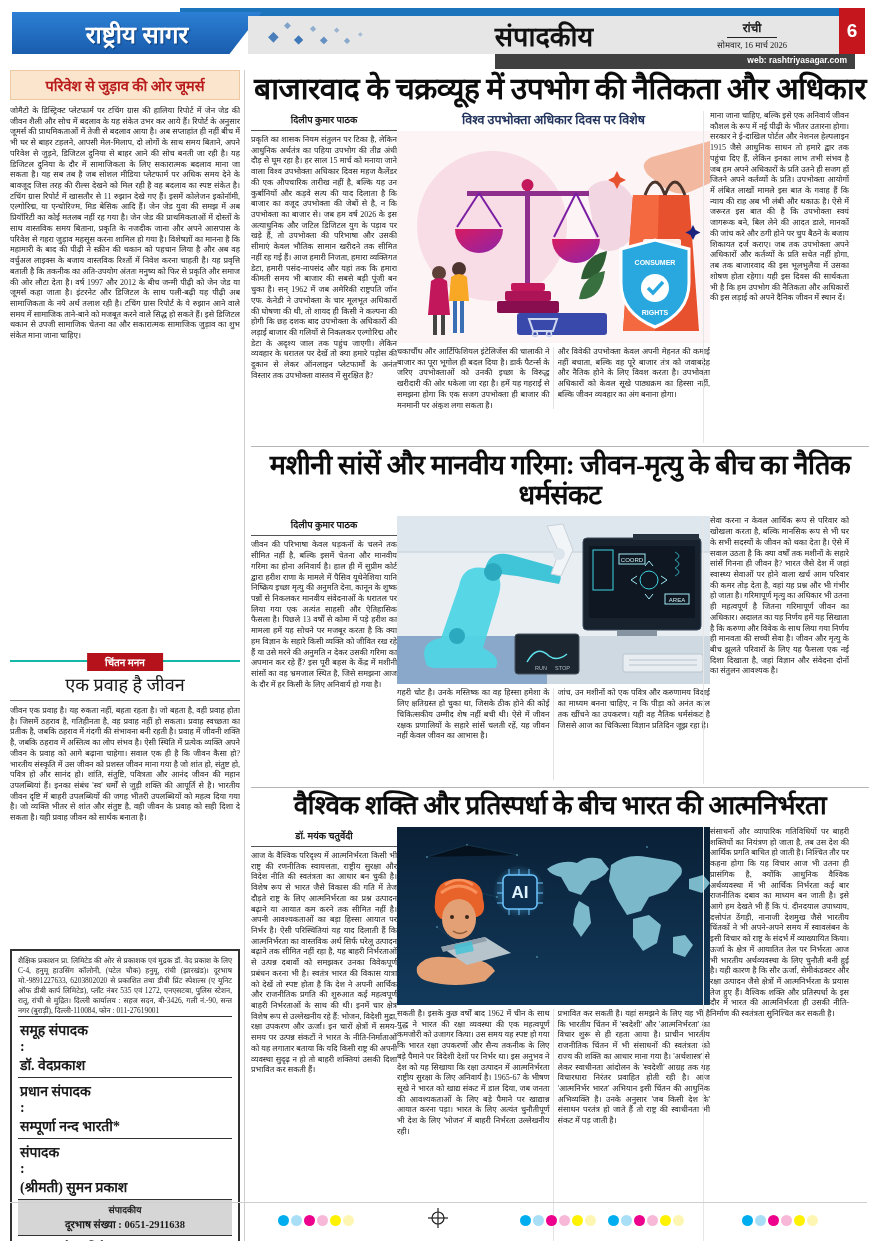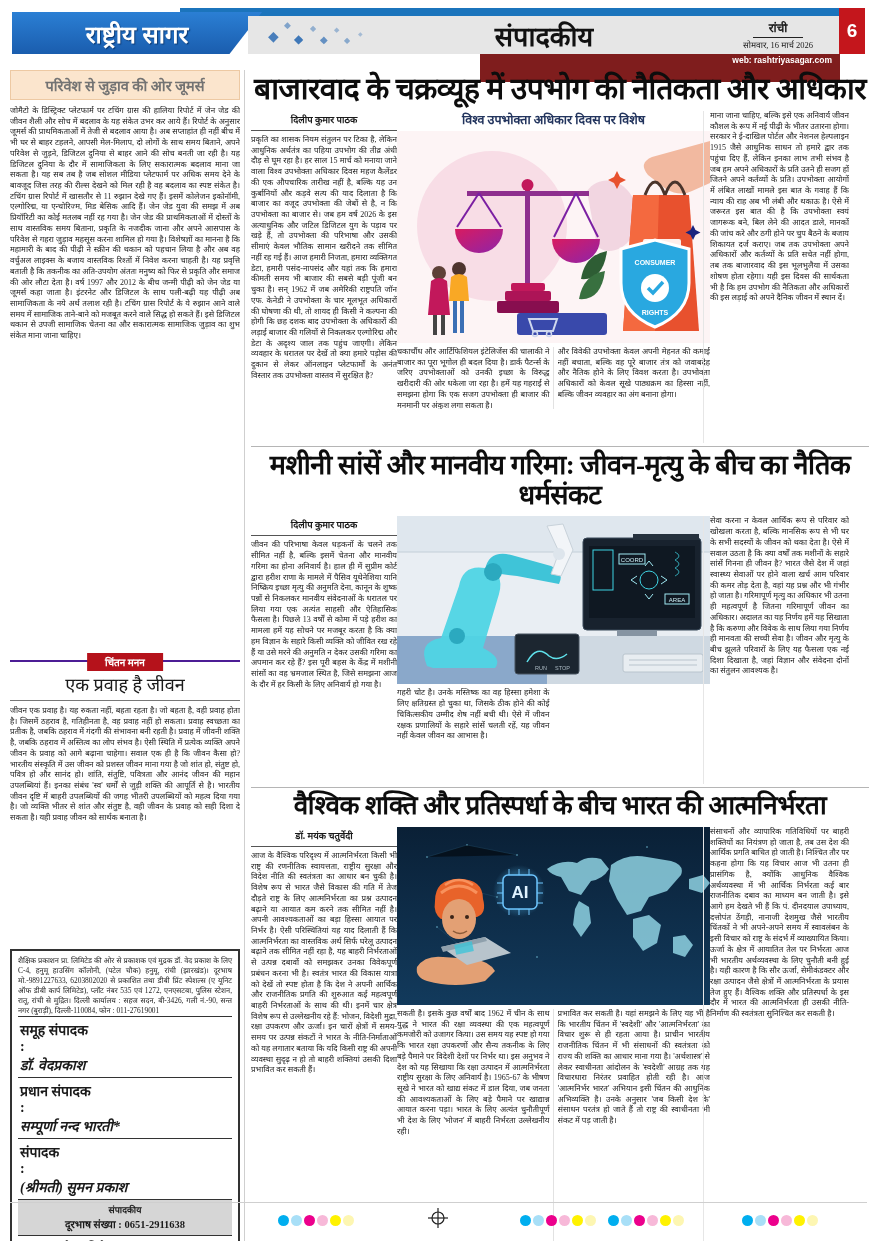--- a/index.html
+++ b/index.html
@@ -13,48 +13,48 @@
               background:linear-gradient(180deg,#2b7fd4,#1a5dae);
               clip-path:polygon(0 0,100% 0,87% 100%,0 100%);
               display:flex; align-items:center; justify-content:center; }
   .masthead span { color:#fff; font-weight:bold; font-size:24px; text-shadow:1px 1px 1px #0b3a75;
                    font-family:"Liberation Sans","DejaVu Sans",sans-serif; }
   .hdr-band { position:absolute; left:248px; top:16px; width:592px; height:38px; background:#e6e6e6; }
   .diamonds { position:absolute; left:20px; top:4px; width:110px; height:30px; }
   .diamonds i { position:absolute; font-style:normal; color:#2e6db4; }
   .hdr-section { position:absolute; left:0; top:1px; width:100%; text-align:center;
                  font-size:27px; font-weight:bold; color:#111; }
-  .hdr-dateblock { position:absolute; right:2px; top:2px; width:120px; text-align:center;font-family:Liberation Serif, serif; }
+  .hdr-dateblock { position:absolute; right:28px; top:2px; width:120px; text-align:center;font-family:Liberation Serif, serif; }
   .hdr-city { font-size:12px; font-weight:bold; border-bottom:1px solid #222; display:inline-block; padding:0 16px 1px; }
   .hdr-date { font-size:8.5px; margin-top:1px; }
   .pagenum { position:absolute; right:12px; top:8px; width:26px; height:46px; background:#c4161c;
              color:#fff; font-weight:bold; font-size:19px; display:flex; align-items:center; justify-content:center;
              font-family:"Liberation Sans","DejaVu Sans",sans-serif; }
-  .webstrip { position:absolute; left:480px; top:54px; width:360px; height:28px; background:#7f1d1d;
+  .webstrip { position:absolute; left:495px; top:54px; width:360px; height:15px; background:#404040;
               color:#fff; font-size:8.5px; text-align:right; padding:1px 8px 0 0; font-weight:bold;
               font-family:"Liberation Sans","DejaVu Sans",sans-serif; }
 
   
   #sidebar { position:absolute; left:10px; top:70px; width:230px; }
   .feature-title { background:#fbe5cd; border:1px solid #edc9a3; padding:4px 6px; text-align:center;
-                   font-weight:bold; font-size:14.5px; color:#737373; }
+                   font-weight:bold; font-size:14.5px; color:#b91c1c; }
   .body-txt { font-size:8px; line-height:1.34; text-align:justify; color:#222; overflow:hidden; }
   .feature-body { height:544px; margin-top:6px; }
-  .chintan-wrap { margin-top:10px; border-top:2px solid #4c1d95; position:relative; padding-top:10px; }
+  .chintan-wrap { margin-top:10px; border-top:2px solid #14b8a6; position:relative; padding-top:10px; }
   .chintan-tab { position:absolute; top:-9px; left:50%; transform:translateX(-50%);
                  background:#b5121b; color:#fff; font-size:10px; font-weight:bold; padding:2px 18px; }
   .chintan-title { text-align:center; font-size:18px; font-weight:normal; border-bottom:1px solid #777;
                    padding-bottom:4px; margin-bottom:5px; }
   .chintan-body { height:215px; }
   .imprint { margin-top:28px; border:2px solid #333; padding:5px 6px; }
   .imprint-pub { font-size:7.4px; line-height:1.35; text-align:justify; }
   .imp-row { display:flex; border-top:1px solid #333; padding:3px 2px; font-size:14px;flex-direction:column; }
   .imp-row .lbl { width:86px; font-weight:bold; }
   .imp-row .sep { width:12px; font-weight:bold; }
-  .imp-row .val { flex:1; font-weight:bold;font-style:italic; }
+  .imp-row .val { flex:1; font-weight:bold; }
   .imp-dept { background:#d6d6d6; text-align:center; padding:3px 0 4px; border-top:1px solid #333; }
   .imp-dept .dept { font-size:9px; font-weight:bold; }
   .imp-dept .phone { font-size:10.5px; font-weight:bold; margin-top:1px; }
   .imp-line { border-top:1px solid #333; text-align:center; font-size:8.5px; font-weight:bold; padding:3px 0; }
   .imp-email { border-top:1px solid #333; text-align:center; font-size:9px; padding:4px 0;
                font-family:"Liberation Sans","DejaVu Sans",sans-serif; }
   .imp-legal { border-top:1px solid #c4b5fd; font-size:7.6px; line-height:1.4; padding-top:3px; }
   .side-note { font-size:6.5px; margin-top:4px; color:#222; }
   .dots { margin-top:6px; }
   .dot { display:inline-block; width:11px; height:11px; border-radius:50%; margin-right:2px; vertical-align:middle; }
@@ -269,20 +269,21 @@
             <path d="M130 146 q10 -18 22 -6 q8 6 18 -2" stroke="#5fe0ea" fill="none" stroke-width="1.5"></path>
             <text x="138" y="154" font-size="5.5" fill="#aab8c2" font-family="Liberation Sans,sans-serif">RUN</text>
             <text x="158" y="154" font-size="5.5" fill="#aab8c2" font-family="Liberation Sans,sans-serif">STOP</text>
 
             <rect x="226" y="138" width="80" height="18" rx="2" fill="#e8edf1" stroke="#b9c4cd"></rect>
             <line x1="232" y1="144" x2="300" y2="144" stroke="#b9c4cd"></line>
             <line x1="232" y1="149" x2="300" y2="149" stroke="#b9c4cd"></line>
           </svg>
           <div class="mid-txt" style="height:92px;overflow:hidden">
             <div class="body-txt">गहरी चोट है। उनके मस्तिष्क का वह हिस्सा हमेशा के लिए क्षतिग्रस्त हो चुका था, जिसके ठीक होने की कोई चिकित्सकीय उम्मीद शेष नहीं बची थी। ऐसे में जीवन रक्षक प्रणालियों के सहारे सांसें चलती रहें, यह जीवन नहीं केवल जीवन का आभास है।</div>
+            <div class="body-txt">जांच, उन मशीनों को एक पवित्र और करुणामय विदाई का माध्यम बनना चाहिए, न कि पीड़ा को अनंत काल तक खींचने का उपकरण। यही वह नैतिक धर्मसंकट है जिससे आज का चिकित्सा विज्ञान प्रतिदिन जूझ रहा है।</div>
           </div>
         </div>
         <div class="acol colrule">
           <div class="body-txt" style="height:268px">सेवा करना न केवल आर्थिक रूप से परिवार को खोखला करता है, बल्कि मानसिक रूप से भी घर के सभी सदस्यों के जीवन को थका देता है। ऐसे में सवाल उठता है कि क्या वर्षों तक मशीनों के सहारे सांसें गिनना ही जीवन है? भारत जैसे देश में जहां स्वास्थ्य सेवाओं पर होने वाला खर्च आम परिवार की कमर तोड़ देता है, वहां यह प्रश्न और भी गंभीर हो जाता है। गरिमापूर्ण मृत्यु का अधिकार भी उतना ही महत्वपूर्ण है जितना गरिमापूर्ण जीवन का अधिकार। अदालत का यह निर्णय हमें यह सिखाता है कि करुणा और विवेक के साथ लिया गया निर्णय ही मानवता की सच्ची सेवा है। जीवन और मृत्यु के बीच झूलते परिवारों के लिए यह फैसला एक नई दिशा दिखाता है, जहां विज्ञान और संवेदना दोनों का संतुलन आवश्यक है।</div>
         </div>
       </div>
       <div class="a-sep"></div>
     </div>
 
     <div class="article">

